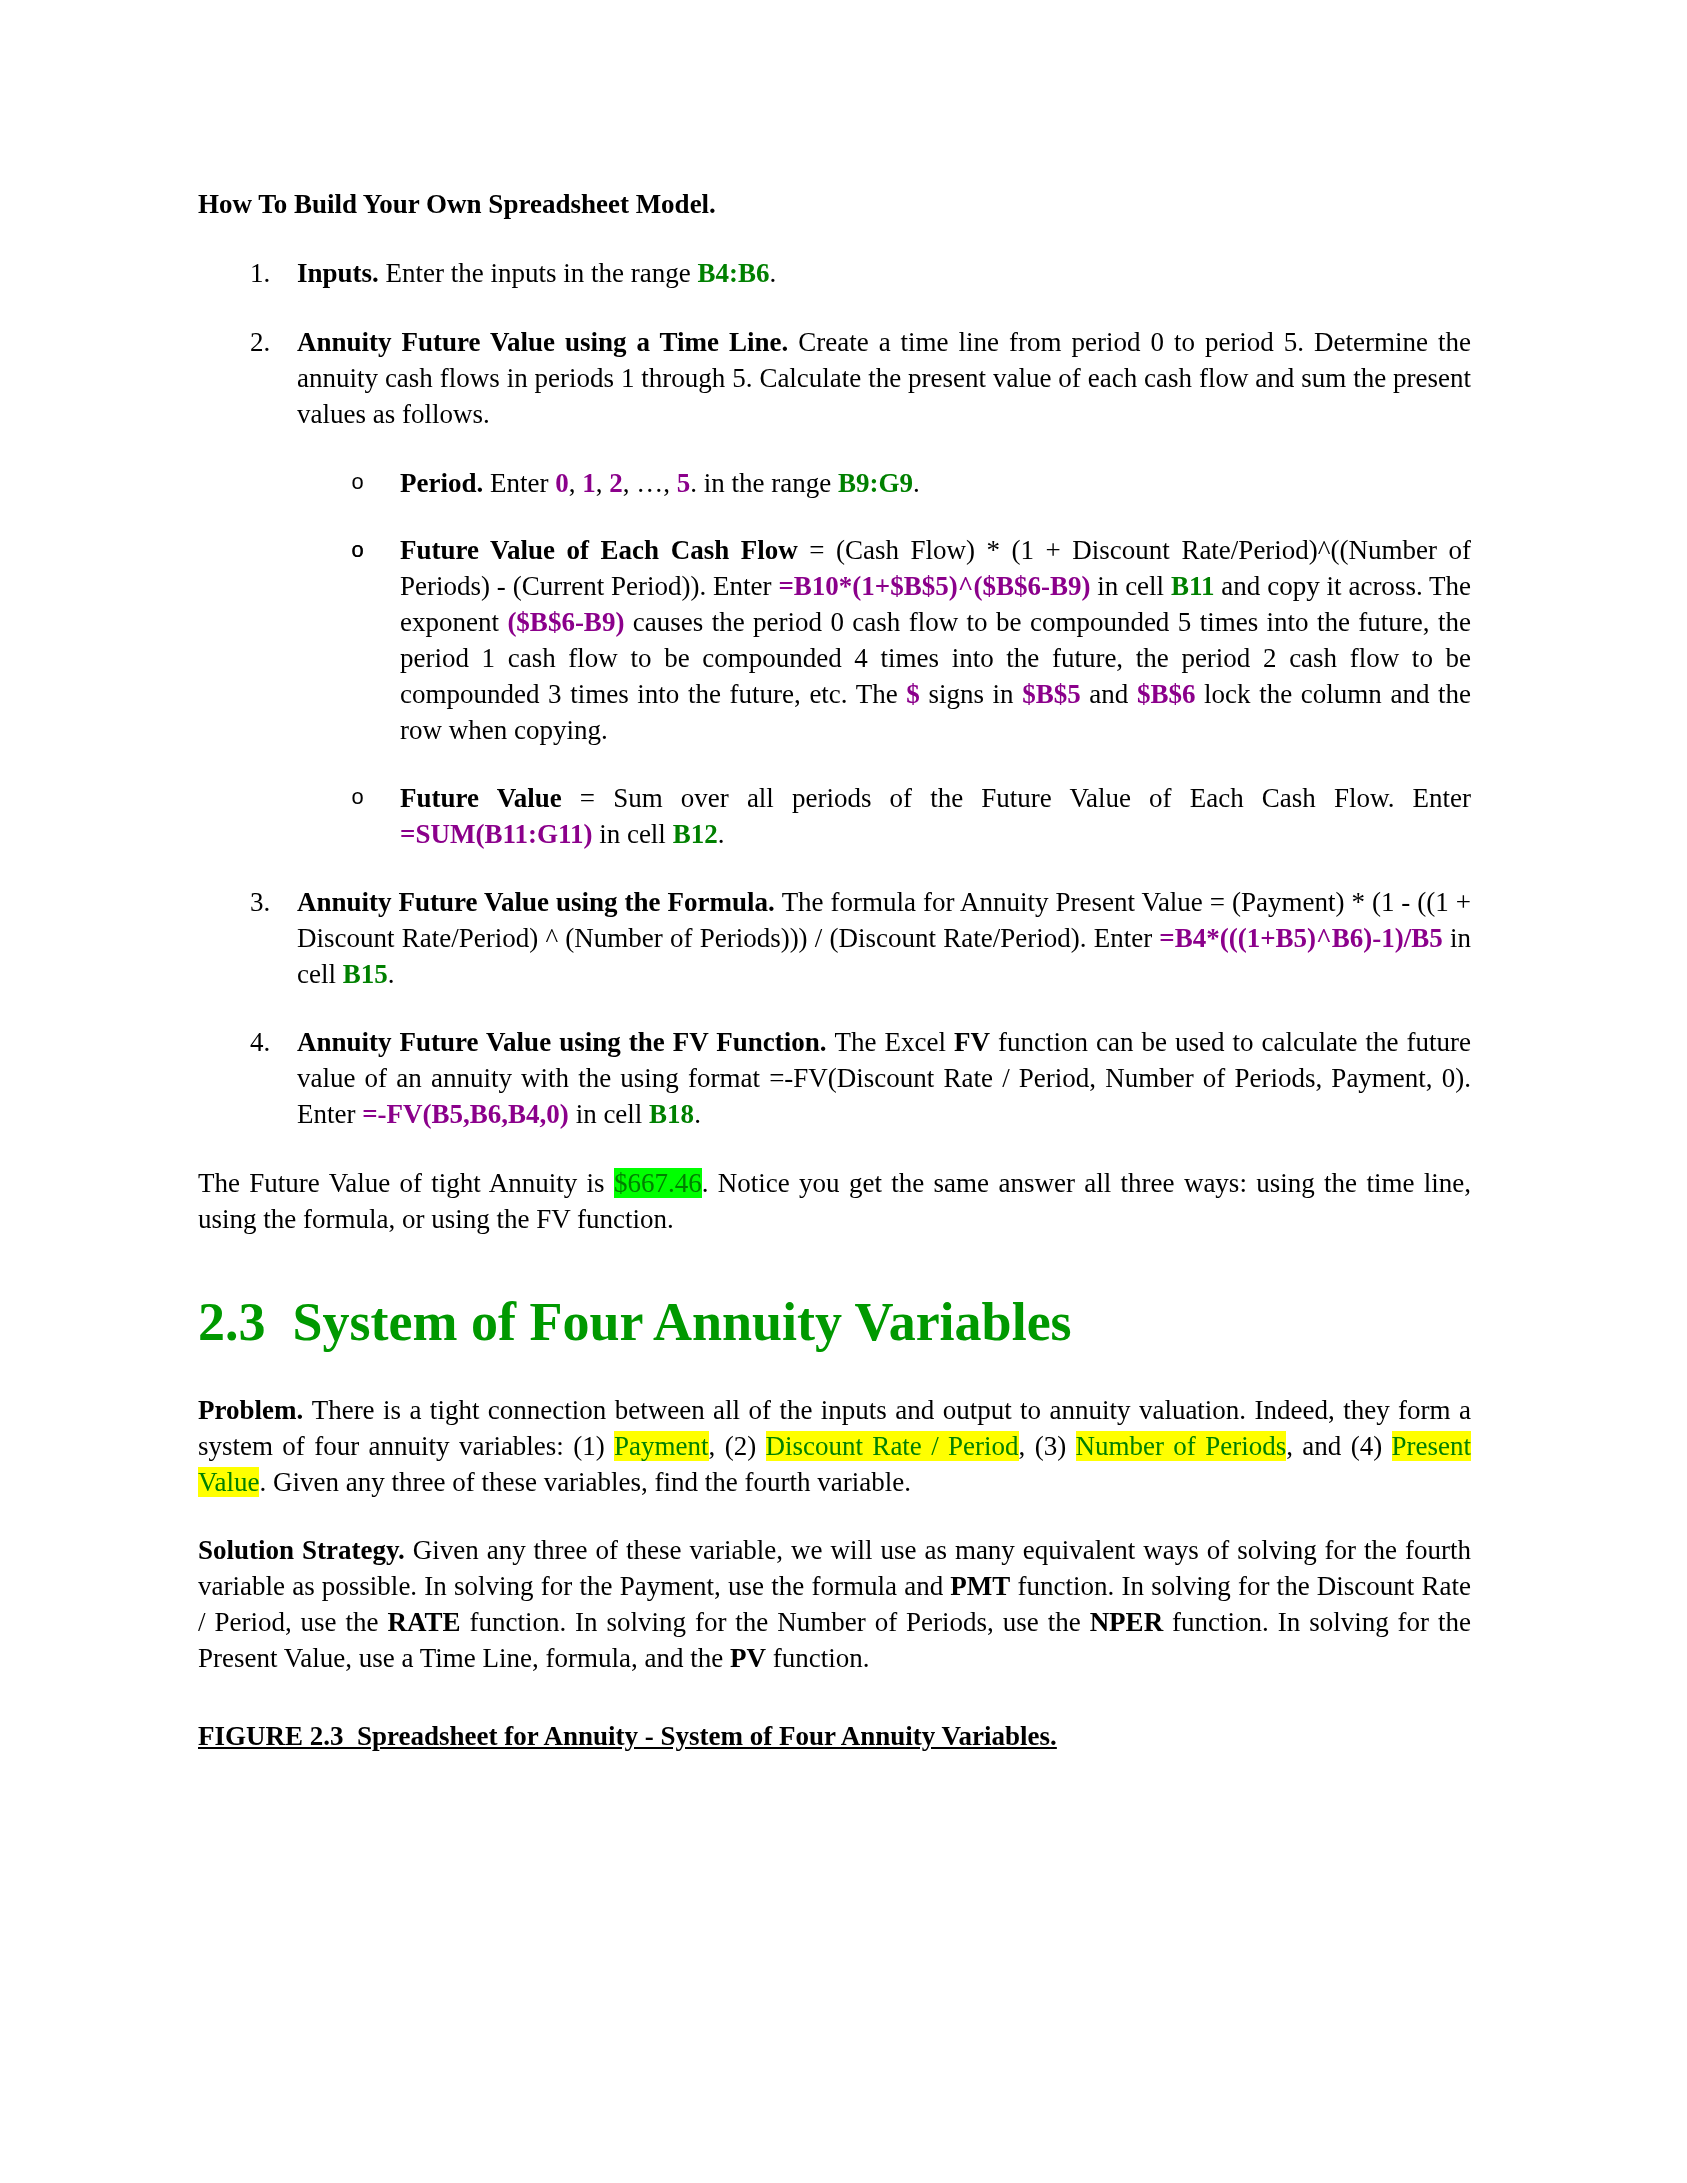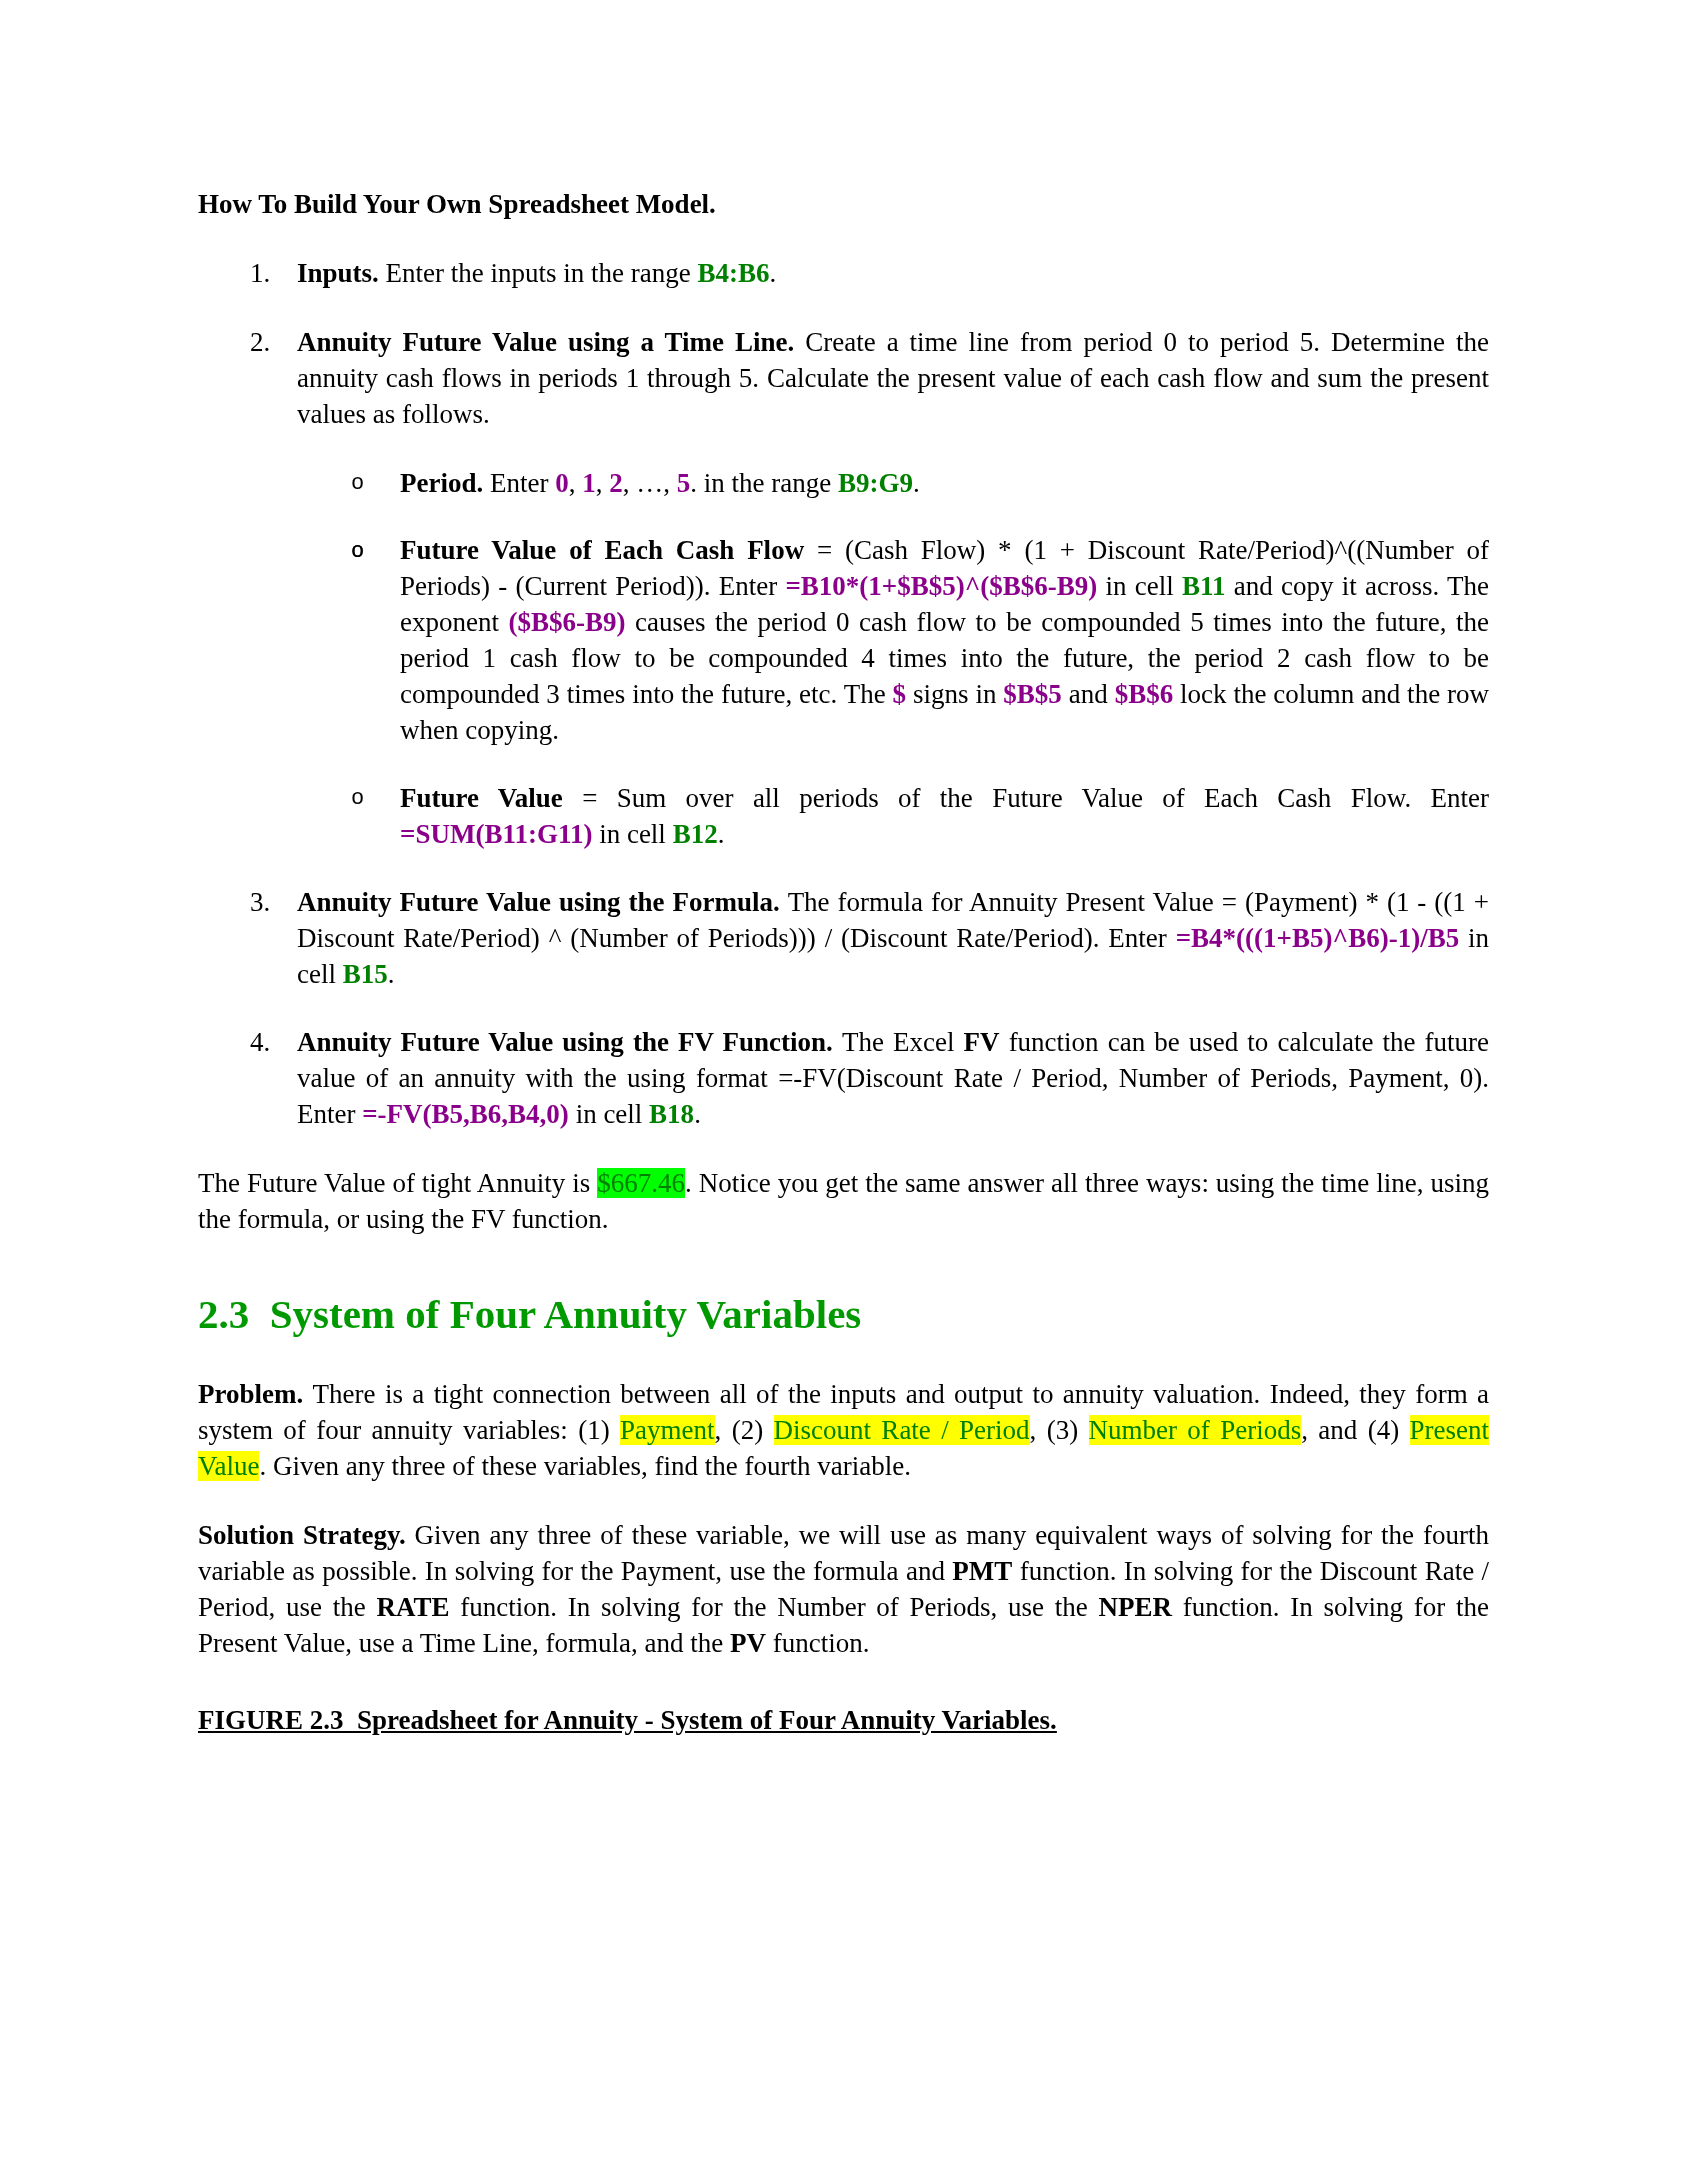--- a/index.html
+++ b/index.html
@@ -2,30 +2,30 @@
 <html style="--green-ref: #008000; --purple-formula: #8B008B; --heading-green: #009900; --highlight-green: #00FF00; --highlight-yellow: #FFFF00;font-size:10.6px"><head>
 <meta charset="utf-8">
 <style>
   html,body{margin:0;padding:0;background:#ffffff;}
   .page{
     width:1687px;height:2183px;box-sizing:border-box;
     padding:187px 198px 0 198px;margin:0 auto;background:#ffffff;
     font-family:"Liberation Serif","DejaVu Serif",serif;
     font-size:27px;line-height:1.33;color:#000000;
   }
-  .para,.li1,.li2{margin:0 0 33px 0;text-align:justify;}
+  .para,.li1,.li2{margin:0 18px 33px 0;text-align:justify;}
   .li1{position:relative;padding-left:99px;}
   .li1 .num{position:absolute;left:52px;}
   .li2{position:relative;padding-left:202px;margin-bottom:32px;}
   .li2 .bullet{
     position:absolute;left:153px;top:3.3px;
     font-family:"Liberation Mono","DejaVu Sans Mono",monospace;font-size:22px;
   }
   .h1{
-    font-size:41px;line-height:1.2;font-weight:bold;text-align:left;
+    font-size:54px;line-height:1.2;font-weight:bold;text-align:left;
     color:var(--heading-green,#009900);
     margin:52px 0 38px 0;
   }
   .caption{margin-top:42px;text-decoration:underline;}
   
   .b{font-weight:bold;}
   .grn{color:var(--green-ref,#008000);font-weight:bold;}
   .pur{color:var(--purple-formula,#8B008B);font-weight:bold;}
   .hg{background:var(--highlight-green,#00FF00);color:var(--green-ref,#008000);}
   .hy{background:var(--highlight-yellow,#FFFF00);color:var(--green-ref,#008000);}

